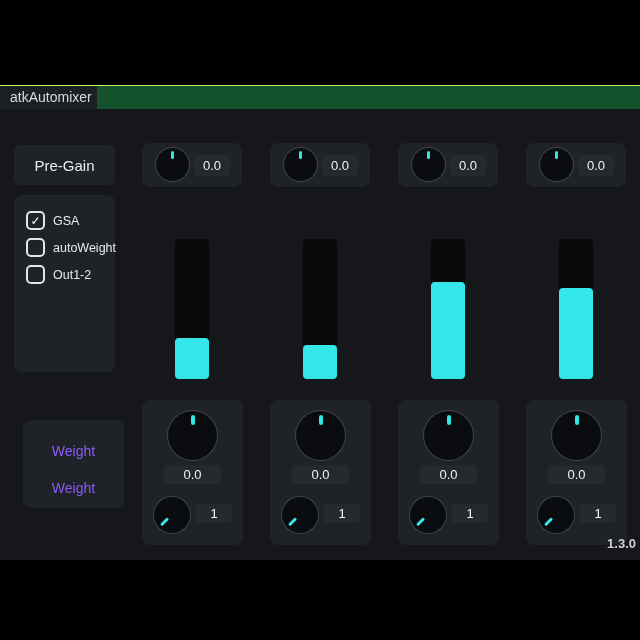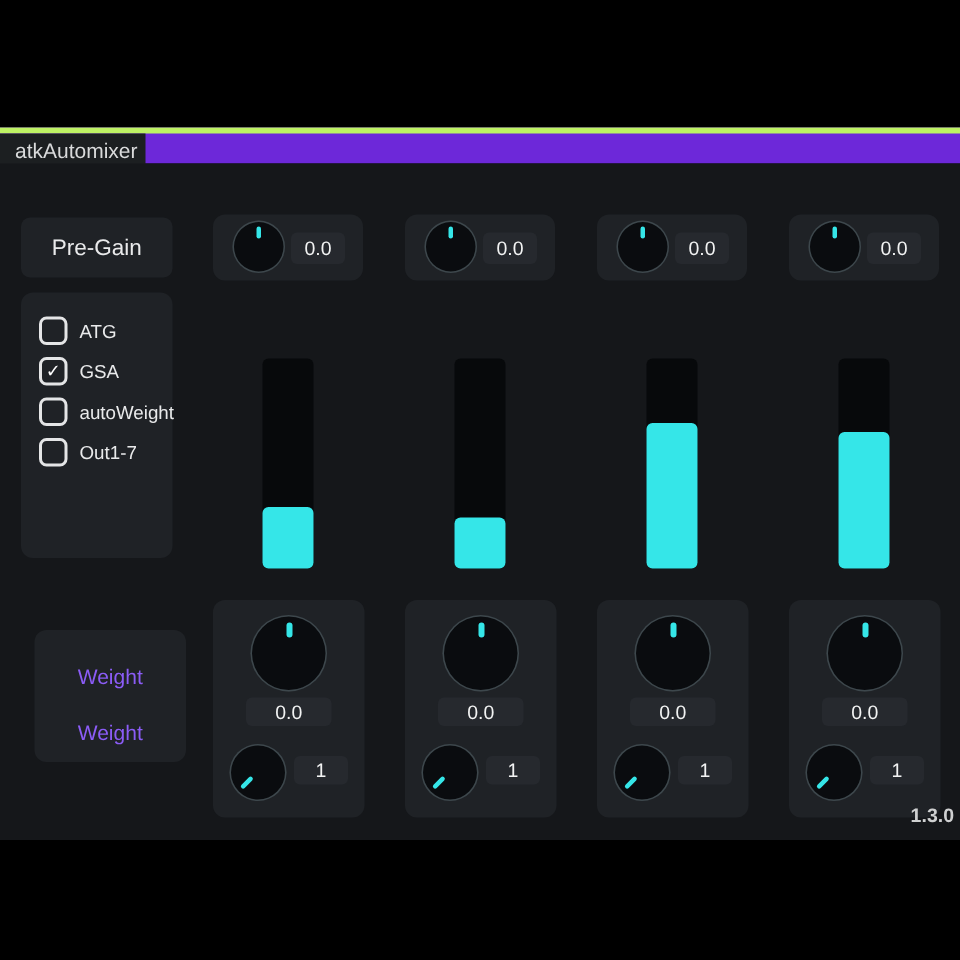--- a/index.html
+++ b/index.html
@@ -1,19 +1,19 @@
 <!DOCTYPE html>
 <html><head>
 <meta charset="utf-8">
 <style>
   html,body{margin:0;padding:0;background:#000;width:640px;height:640px;overflow:hidden;
     font-family:"Liberation Sans", sans-serif;-webkit-font-smoothing:antialiased;}
   .abs{position:absolute;}
   
-  #tabbar{left:0;top:85px;width:640px;height:24px;background:#6d28d9;border-top:4px solid #bef264;box-sizing:border-box;}
+  #tabbar{left:0;top:85px;width:640px;height:24px;background:#14532d;border-top:1px solid #bef264;box-sizing:border-box;}
   #title-tab{left:0;top:0;width:97px;height:24px;background:#1c1f21;color:#d9dadb;font-size:14px;
     line-height:23px;padding-left:10px;box-sizing:border-box;white-space:nowrap;overflow:hidden;}
   
   #main{left:0;top:109px;width:640px;height:451px;background:#15171a;}
   .panel{background:#1f2226;border-radius:8px;box-sizing:border-box;}
   
   #pregain-btn{left:14px;top:36px;width:101px;height:40px;border-radius:6px;
     display:flex;align-items:center;justify-content:center;color:#e9eaeb;font-size:15px;}
   #checkbox-panel{left:14px;top:86px;width:101px;height:177px;padding:12px 0 0 12px;}
   .cb-row{display:flex;align-items:center;height:27px;cursor:default;}
@@ -53,43 +53,37 @@
 
 <div class="abs" id="tabbar">
   <div class="abs" id="title-tab">atkAutomixer</div>
 </div>
 
 <div class="abs" id="main">
 
   <div class="abs panel" id="pregain-btn">Pre-Gain</div>
 
   <div class="abs panel" id="checkbox-panel">
-    <div class="cb-row">
-      <span class="cb-box">
-          <span class="cb-check">✓</span>
-        </span>
-      <span class="cb-label">ATG</span>
-    </div>
     <div class="cb-row checked">
       <span class="cb-box">
           <span class="cb-check">✓</span>
         </span>
       <span class="cb-label">GSA</span>
     </div>
     <div class="cb-row">
       <span class="cb-box">
           <span class="cb-check">✓</span>
         </span>
       <span class="cb-label">autoWeight</span>
     </div>
     <div class="cb-row">
       <span class="cb-box">
           <span class="cb-check">✓</span>
         </span>
-      <span class="cb-label">Out1-7</span>
+      <span class="cb-label">Out1-2</span>
     </div>
   </div>
 
   <div class="abs panel" id="weight-group-panel">
     <div class="abs" id="weight-label">Weight</div>
     <div class="abs" id="group-label">Weight</div>
   </div>
 
   <div class="abs channel" style="left:142px;">
     <div class="abs panel top-panel">

